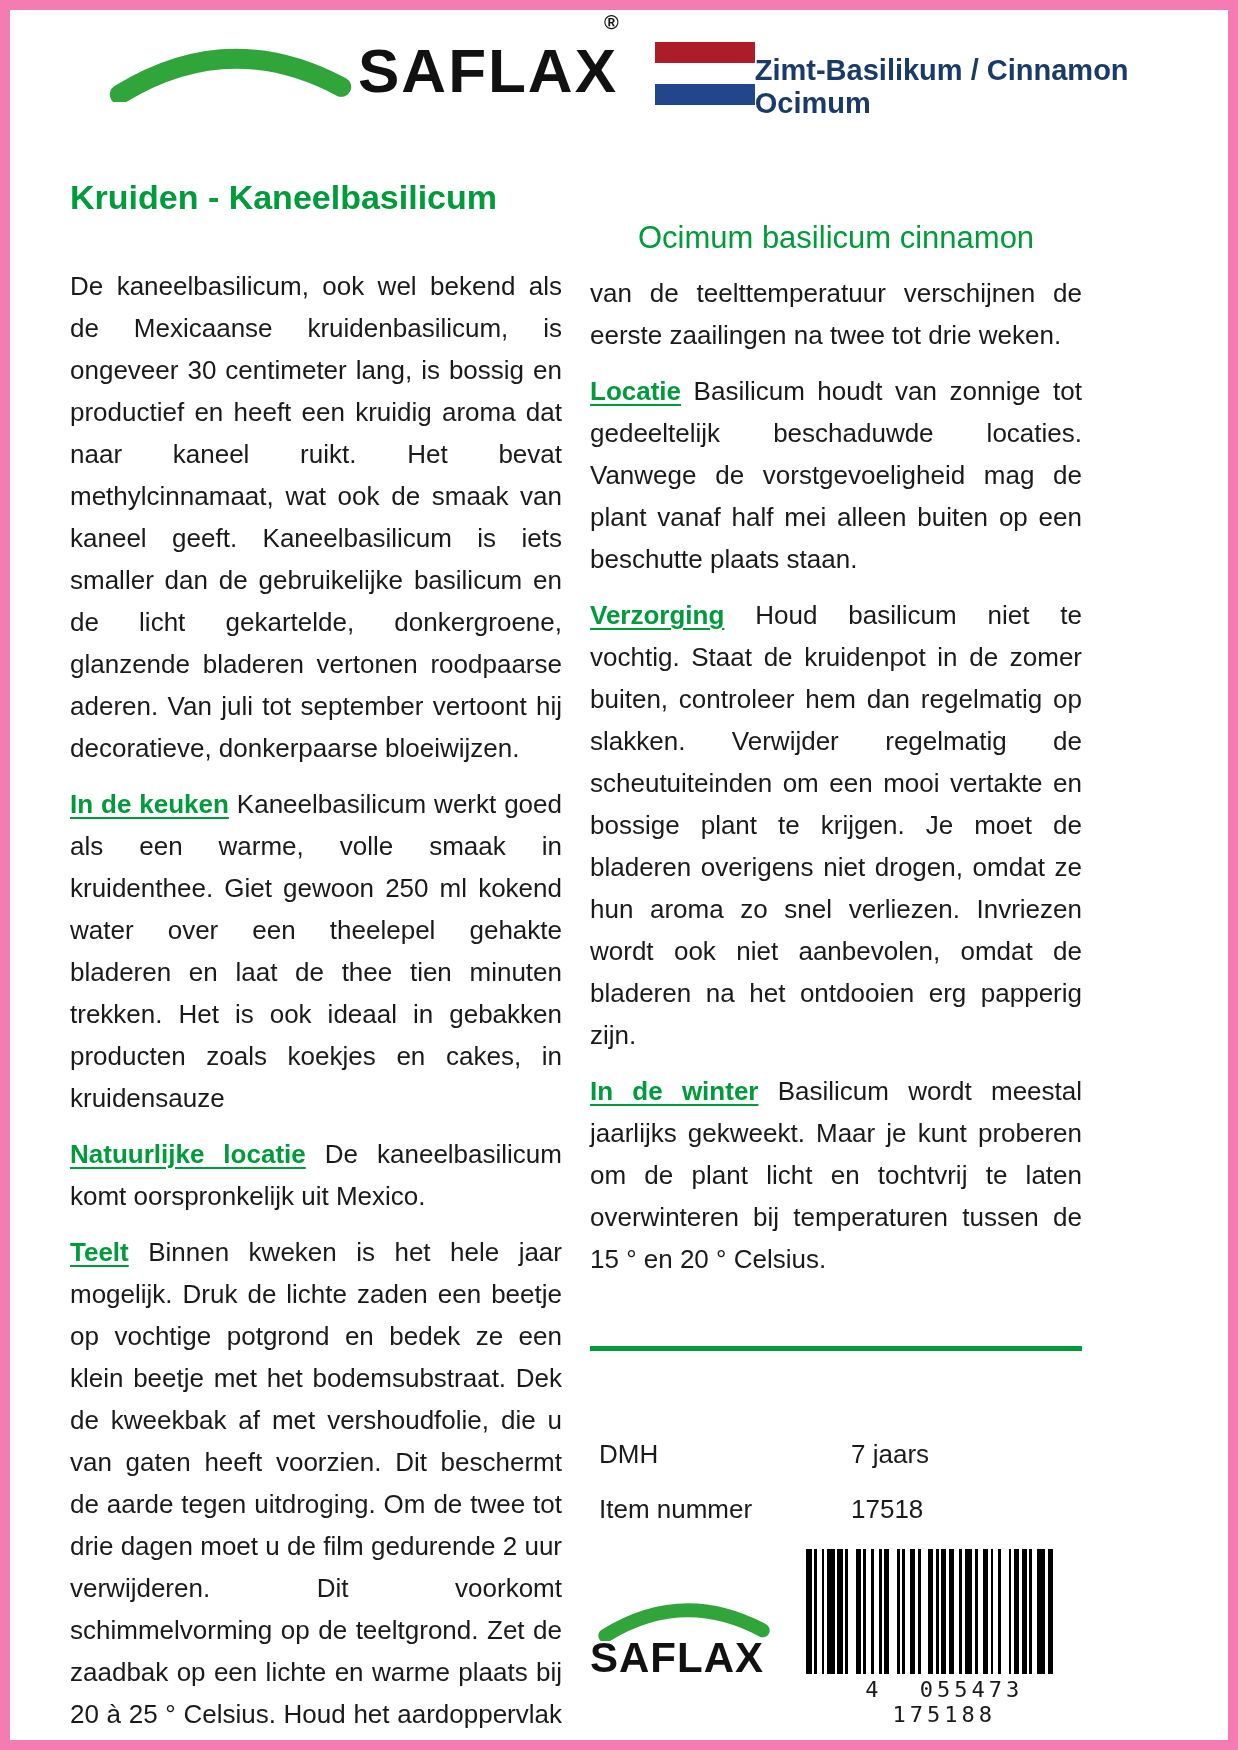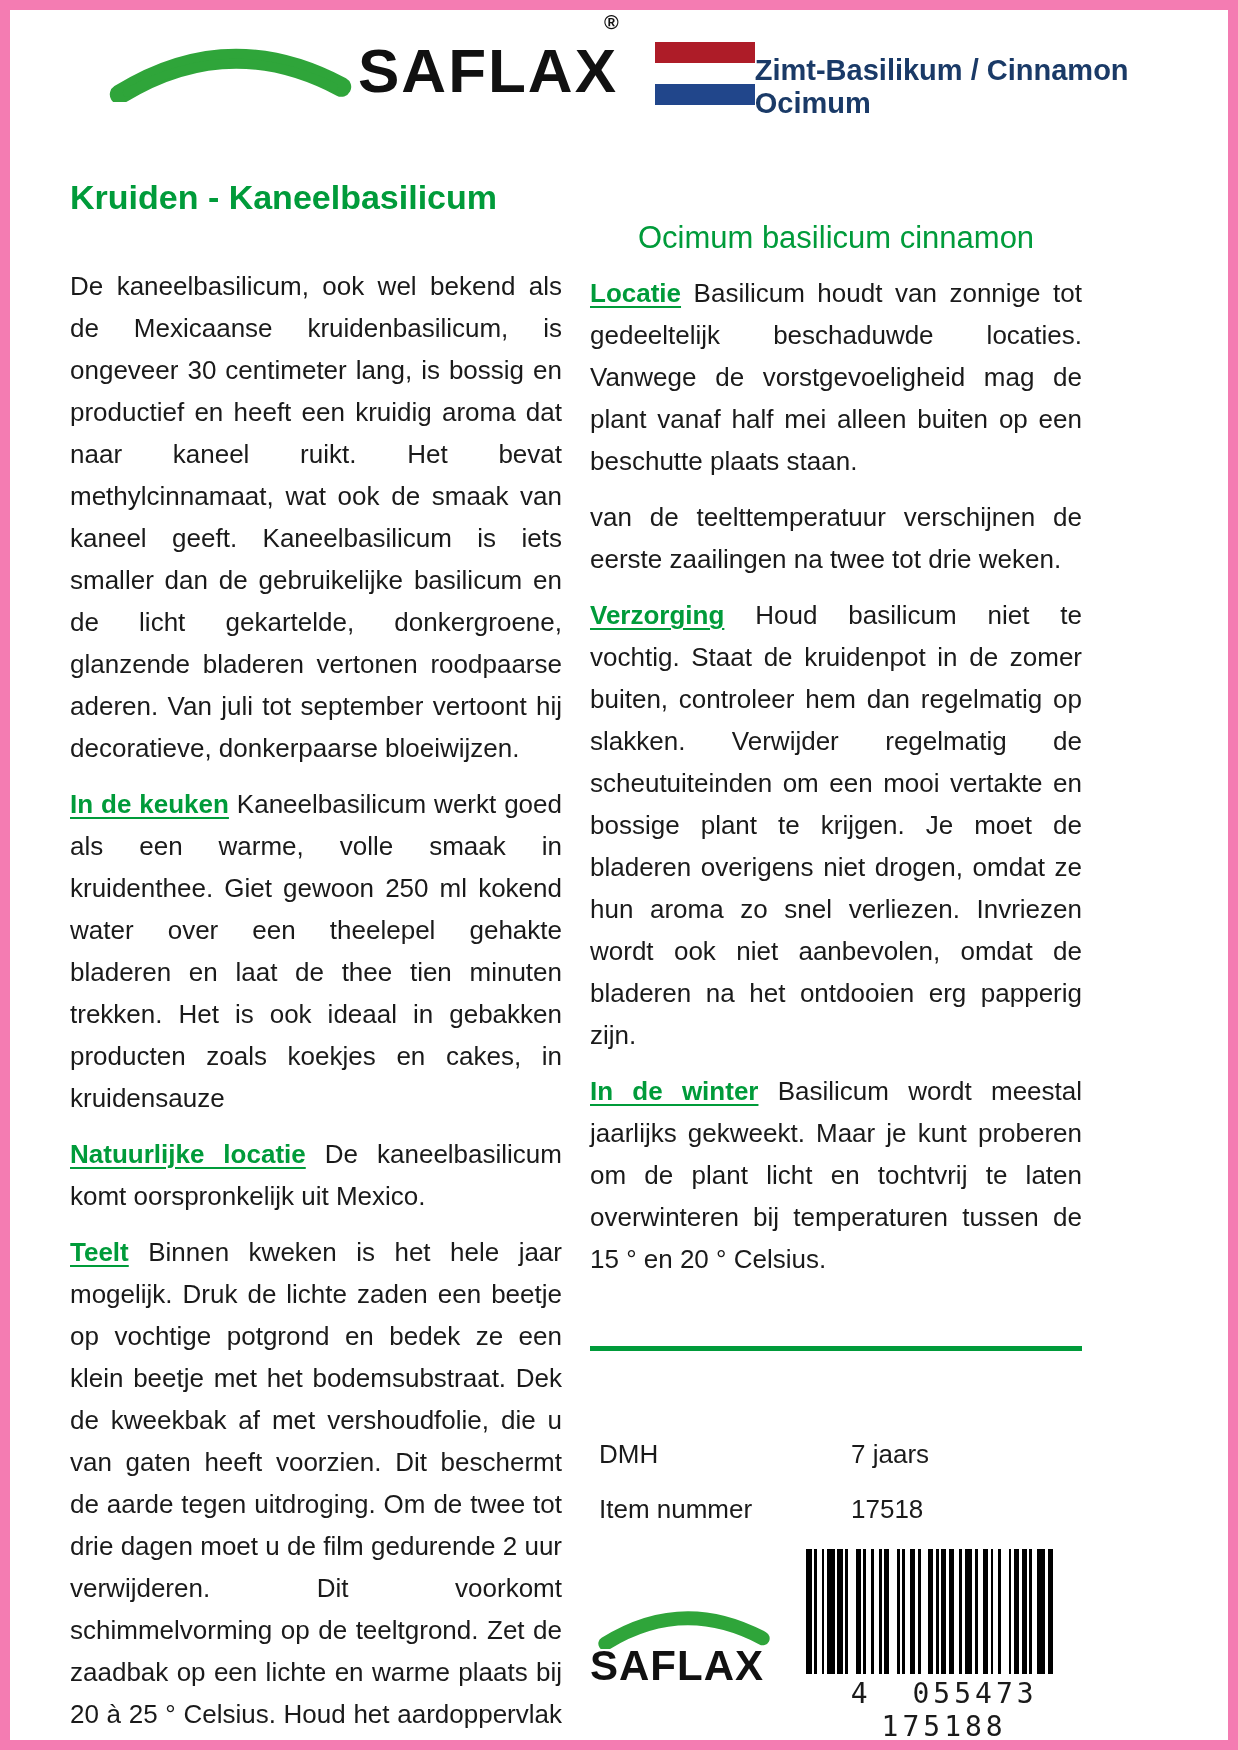--- a/index.html
+++ b/index.html
@@ -39,21 +39,21 @@
   .spec-row { display:flex; font-size:26px; line-height:31px; margin-bottom:24px; }
   .spec-label { width:252px;margin-left:9px; }
   .spec-value { flex:1; }
   .bottom-row { display:flex; align-items:center; margin-top:6px; }
   .brand-small { display:flex; flex-direction:column; width:200px; }
   .brand-small .brand-arc { width:180px; height:44px; margin-left:4px; }
   .brand-small .brand-name { font-size:42px; letter-spacing:1px; }
   .barcode { margin-left:18px; width:278px; }
   .barcode-bars { display:flex; align-items:stretch; height:125px; }
   .barcode-bars div { height:100%; }
-  .barcode-text { font-family:"DejaVu Sans Mono","Liberation Mono",monospace; font-size:28px; margin-top:3px; word-spacing:20px; letter-spacing:4px; text-align:center; }
+  .barcode-text { font-family:"DejaVu Sans Mono","Liberation Mono",monospace; font-size:22px; margin-top:3px; word-spacing:20px; letter-spacing:4px; text-align:center; }
 </style>
 </head>
 <body>
 
 <div class="page">
 
   <div class="header">
     <div class="brand">
       <svg class="brand-arc" viewBox="0 0 260 66">
         <path d="M12 58 Q 128 -14 248 50" fill="none" stroke="#2fa53a" stroke-width="21" stroke-linecap="round"></path>
@@ -81,23 +81,23 @@
       <p class="body"><span class="subhead">In de keuken</span> <span>Kaneelbasilicum werkt goed als een warme, volle smaak in kruidenthee. Giet gewoon 250 ml kokend water over een theelepel gehakte bladeren en laat de thee tien minuten trekken. Het is ook ideaal in gebakken producten zoals koekjes en cakes, in kruidensauze</span></p>
 
       <p class="body"><span class="subhead">Natuurlijke locatie</span> <span>De kaneelbasilicum komt oorspronkelijk uit Mexico.</span></p>
 
       <p class="body"><span class="subhead">Teelt</span> <span>Binnen kweken is het hele jaar mogelijk. Druk de lichte zaden een beetje op vochtige potgrond en bedek ze een klein beetje met het bodemsubstraat. Dek de kweekbak af met vershoudfolie, die u van gaten heeft voorzien. Dit beschermt de aarde tegen uitdroging. Om de twee tot drie dagen moet u de film gedurende 2 uur verwijderen. Dit voorkomt schimmelvorming op de teeltgrond. Zet de zaadbak op een lichte en warme plaats bij 20 à 25 ° Celsius. Houd het aardoppervlak vochtig (bijv. Met een watersproeier), maar niet nat. Afhankelijk</span></p>
     </div>
 
     <div class="col">
       <div class="col-right-heading">Ocimum basilicum cinnamon</div>
 
+      <p class="body"><span>van de teelttemperatuur verschijnen de eerste zaailingen na twee tot drie weken.</span></p>
+
       <p class="body"><span class="subhead">Locatie</span> <span>Basilicum houdt van zonnige tot gedeeltelijk beschaduwde locaties. Vanwege de vorstgevoeligheid mag de plant vanaf half mei alleen buiten op een beschutte plaats staan.</span></p>
-
-      <p class="body"><span>van de teelttemperatuur verschijnen de eerste zaailingen na twee tot drie weken.</span></p>
 
       <p class="body"><span class="subhead">Verzorging</span> <span>Houd basilicum niet te vochtig. Staat de kruidenpot in de zomer buiten, controleer hem dan regelmatig op slakken. Verwijder regelmatig de scheutuiteinden om een mooi vertakte en bossige plant te krijgen. Je moet de bladeren overigens niet drogen, omdat ze hun aroma zo snel verliezen. Invriezen wordt ook niet aanbevolen, omdat de bladeren na het ontdooien erg papperig zijn.</span></p>
 
       <p class="body"><span class="subhead">In de winter</span> <span>Basilicum wordt meestal jaarlijks gekweekt. Maar je kunt proberen om de plant licht en tochtvrij te laten overwinteren bij temperaturen tussen de 15 ° en 20 ° Celsius.</span></p>
 
       <div class="divider"></div>
 
       <div class="specs">
         <div class="spec-row">
           <span class="spec-label">DMH</span>

